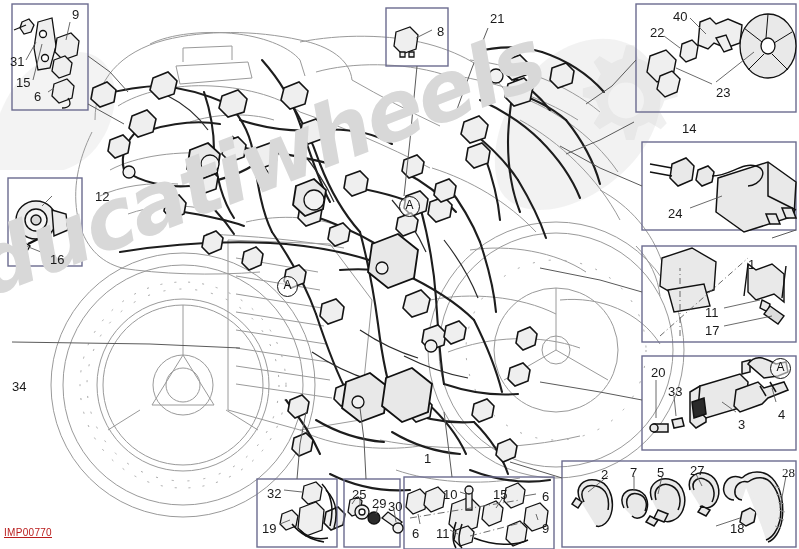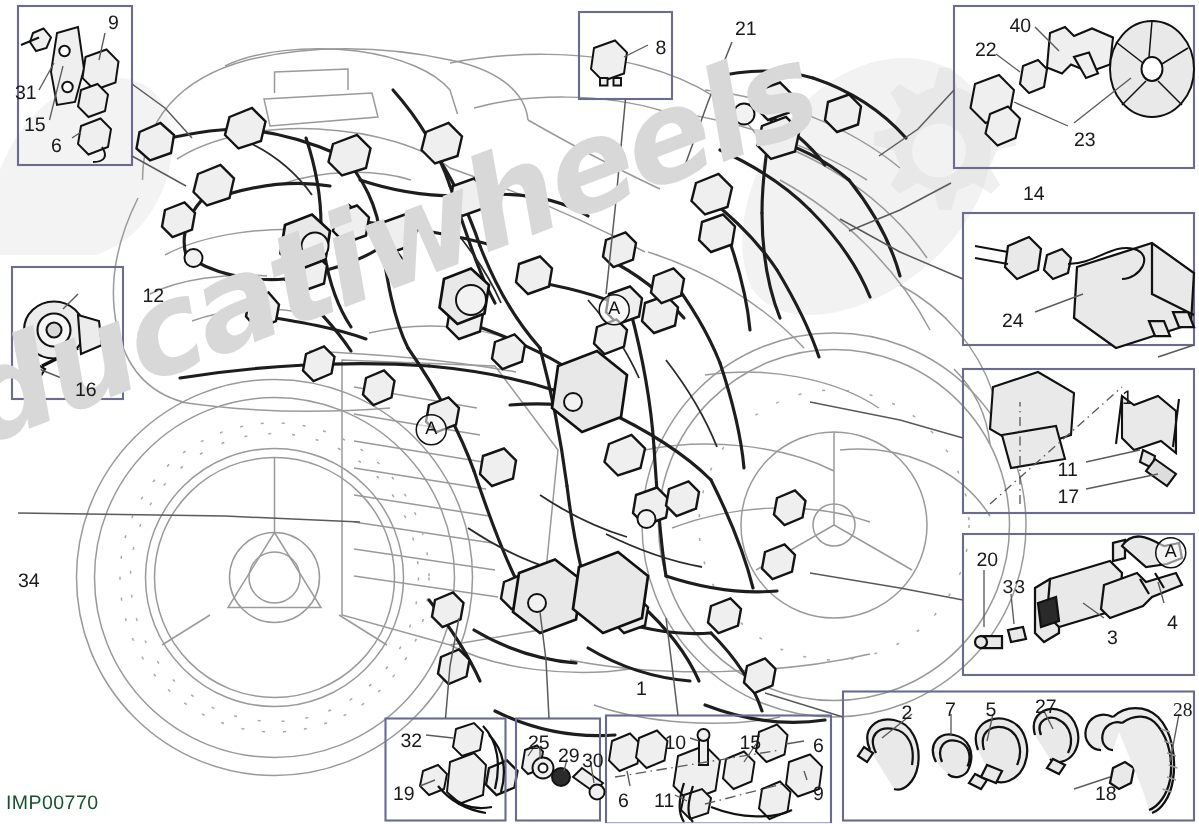--- a/index.html
+++ b/index.html
@@ -27,22 +27,22 @@
     font-size:13px;color:#1a1a1a;line-height:1;white-space:nowrap;
   }
 
   .acirc{
     position:absolute;width:19px;height:19px;border:1.3px solid #111;
     border-radius:50%;font-size:12px;line-height:17px;text-align:center;
     color:#111;background:rgba(255,255,255,.55);font-family:"Liberation Sans",sans-serif;
   }
 
   .imp{
-    position:absolute;left:4px;top:527px;font-size:13px;color:#14532d;
-    font-family:"Liberation Sans", sans-serif;letter-spacing:.3px;
+    position:absolute;left:4px;top:527px;font-size:10px;color:#b91c1c;
+    font-family:"Liberation Sans", sans-serif;letter-spacing:.3px;text-decoration:underline;
   }
 </style>
 </head>
 <body>
 
 <div id="root">
 
   <svg class="wm-gear" viewBox="0 0 100 100">
     <g fill="#cfcfcf">
       <path d="M50 6 l7 0 3 11 a33 33 0 0 1 9 4 l10-6 5 5 -6 10 a33 33 0 0 1 4 9 l11 3 0 7 -11 3 a33 33 0 0 1 -4 9 l6 10 -5 5 -10-6 a33 33 0 0 1 -9 4 l-3 11 -7 0 -3-11 a33 33 0 0 1 -9-4 l-10 6 -5-5 6-10 a33 33 0 0 1 -4-9 l-11-3 0-7 11-3 a33 33 0 0 1 4-9 l-6-10 5-5 10 6 a33 33 0 0 1 9-4 z"></path>
@@ -522,21 +522,21 @@
 
     <span class="cal" style="left:668px;top:207px;">24</span>
 
     <span class="cal" style="left:748px;top:258px;">1</span>
     <span class="cal" style="left:705px;top:306px;">11</span>
     <span class="cal" style="left:705px;top:324px;">17</span>
 
     <span class="cal" style="left:12px;top:342px;margin-top:38px;">34</span>
 
     <span class="cal" style="left:651px;top:366px;">20</span>
-    <span class="cal" style="left:668px;top:385px;font-family:Liberation Mono, monospace;">33</span>
+    <span class="cal" style="left:668px;top:385px;">33</span>
     <span class="cal" style="left:738px;top:418px;">3</span>
     <span class="cal" style="left:778px;top:408px;">4</span>
 
     <span class="cal" style="left:424px;top:452px;">1</span>
 
     <span class="cal" style="left:267px;top:487px;">32</span>
     <span class="cal" style="left:262px;top:522px;">19</span>
 
     <span class="cal" style="left:352px;top:488px;">25</span>
     <span class="cal" style="left:372px;top:497px;">29</span>

